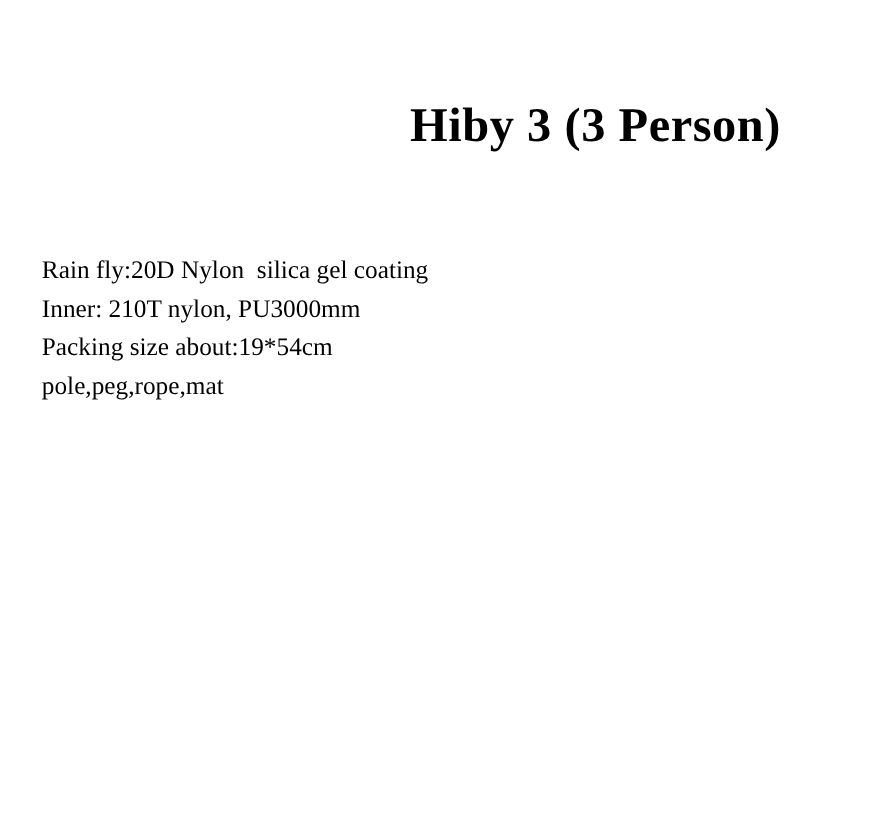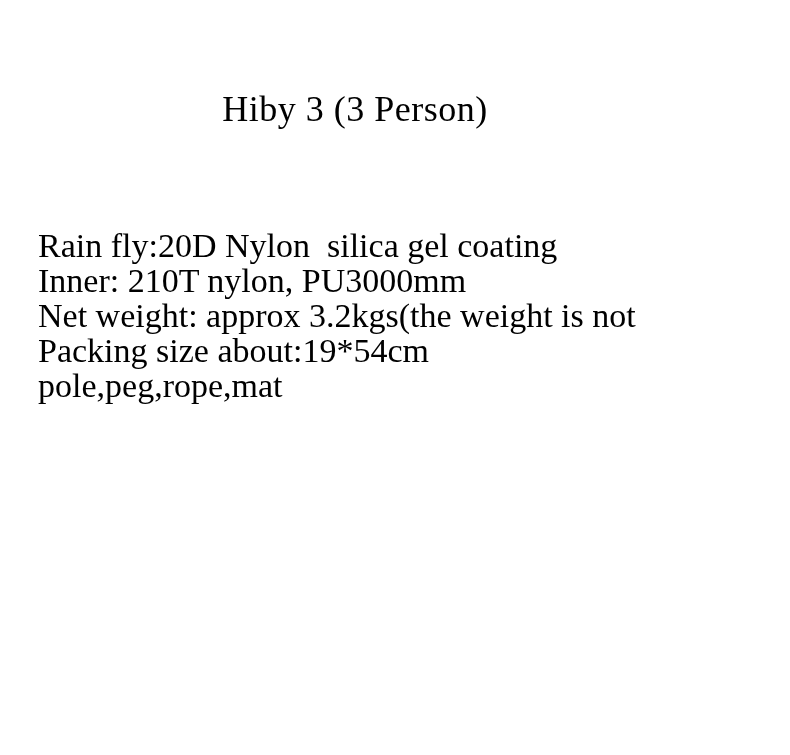--- a/index.html
+++ b/index.html
@@ -18,49 +18,48 @@
     position: relative;
     width: 790px;
     height: 755px;
     box-sizing: border-box;
   }
   .title {
     position: absolute;
     top: 88px;
     left: 0;
     width: 710px;
-    text-align: center;
-    font-size: 36px;
-    font-weight: 400;
+    text-align: right;
+    font-size: 44px;
+    font-weight: 700;
     letter-spacing: 0.5px;
     font-family: "Liberation Serif", serif;
     white-space: nowrap;
   }
   .spec-block {
     position: absolute;
     top: 228px;
     left: 38px;
     width: 710px;
   }
   .spec-line {
-    font-size: 34px;
+    font-size: 23px;
     line-height: 35px;
     font-family: "Liberation Serif", serif;
     white-space: pre-wrap;
     letter-spacing: 0px;
   }
 </style>
 </head>
 <body>
 
 <div class="page">
 
   <div class="title">Hiby 3 (3 Person)</div>
 
   <div class="spec-block">
     <div class="spec-line">Rain fly:20D Nylon  silica gel coating</div>
     <div class="spec-line">Inner: 210T nylon, PU3000mm</div>
-    <div class="spec-line">Net weight: approx 3.2kgs(the weight is not</div>
     <div class="spec-line">Packing size about:19*54cm</div>
     <div class="spec-line">pole,peg,rope,mat</div>
   </div>
 
 </div>
 
 </body></html>

